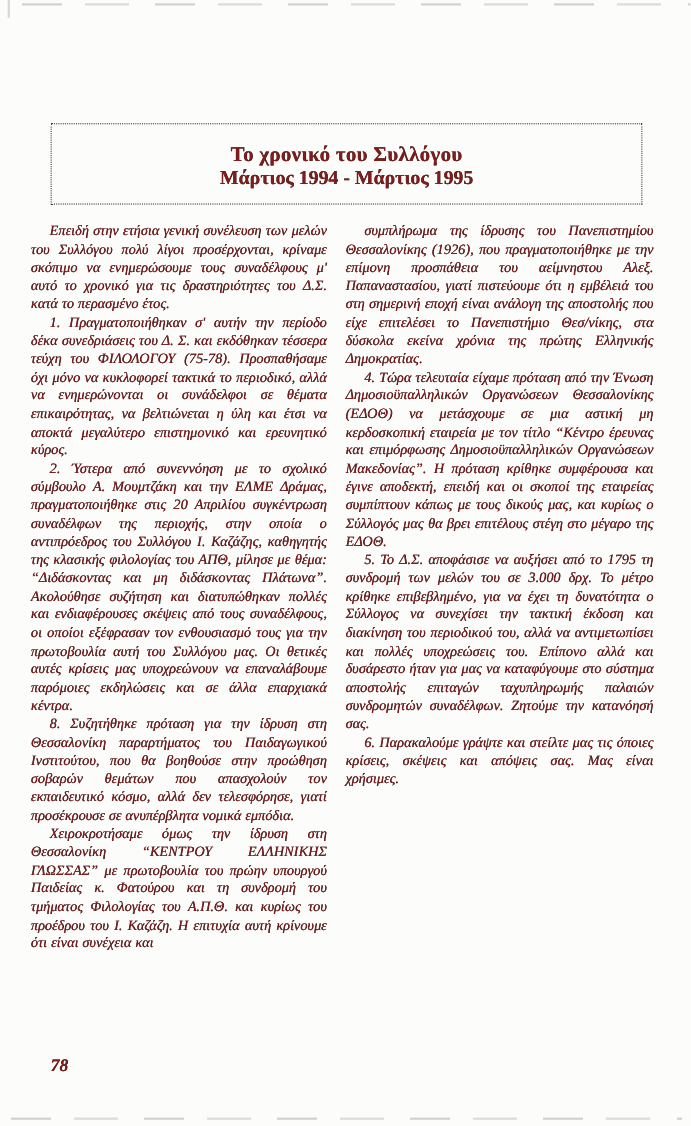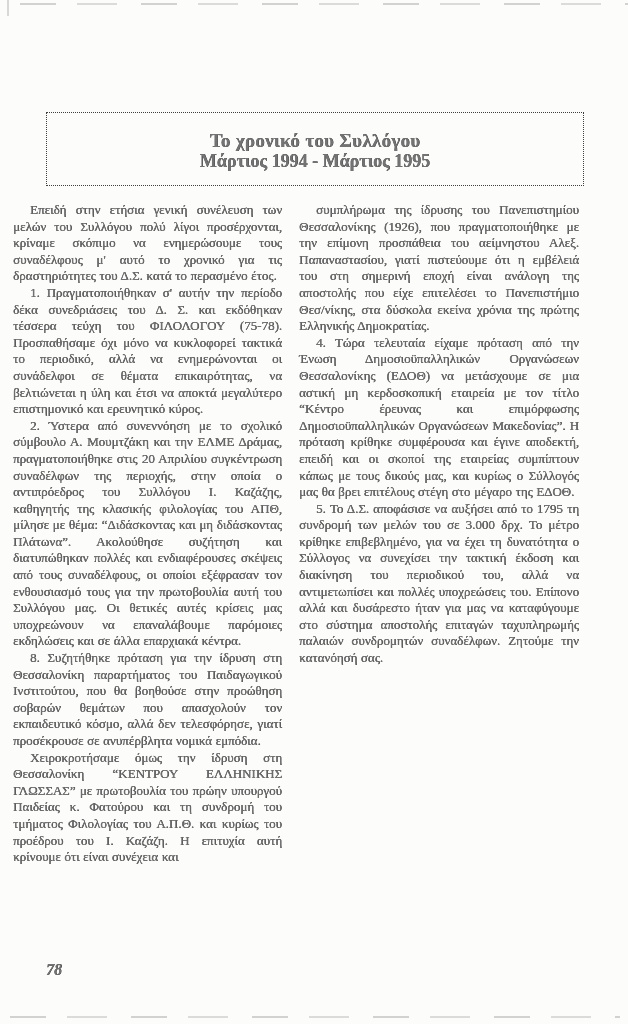--- a/index.html
+++ b/index.html
@@ -7,21 +7,21 @@
     padding: 0;
     background: #ffffff;
   }
   .page {
     position: relative;
     width: 628px;
     height: 1024px;
     background: #fcfcfb;
     overflow: hidden;
     font-family: "Liberation Serif", "DejaVu Serif", serif;
-    color: #737373;
+    color: #7f1d1d;
   }
   
   .scan-line {
     position: absolute;
     height: 2px;
     background: repeating-linear-gradient(
       to right,
       #c7c7c5 0px, #c7c7c5 36px,
       transparent 36px, transparent 57px,
       #d3d3d1 57px, #d3d3d1 97px,
@@ -61,25 +61,26 @@
   }
   .title-box .subtitle {
     font-size: 18px;
     font-weight: bold;
     line-height: 18px;
     text-shadow: 0.2px 0 0 #1a1a1a;
   }
 
   .columns {
     position: absolute;
-    left: 13px;
+    left: 28px;
     top: 202px;
     width: 566px;
     display: flex;
     gap: 17px;
+    font-style: italic;
   }
   .col { min-width: 0; }
   .col.left  { width: 271px; }
   .col.right { width: 282px; }
   .col p {
     margin: 0;
     font-size: 13px;
     line-height: 16.6px;
     text-align: justify;
     text-indent: 17px;
@@ -116,20 +117,21 @@
       <p>Επειδή στην ετήσια γενική συνέλευση των μελών του Συλλόγου πολύ λίγοι προσέρχονται, κρίναμε σκόπιμο να ενημερώσουμε τους συναδέλφους μ' αυτό το χρονικό για τις δραστηριότητες του Δ.Σ. κατά το περασμένο έτος.</p>
       <p>1. Πραγματοποιήθηκαν σ' αυτήν την περίοδο δέκα συνεδριάσεις του Δ. Σ. και εκδόθηκαν τέσσερα τεύχη του ΦΙΛΟΛΟΓΟΥ (75-78). Προσπαθήσαμε όχι μόνο να κυκλοφορεί τακτικά το περιοδικό, αλλά να ενημερώνονται οι συνάδελφοι σε θέματα επικαιρότητας, να βελτιώνεται η ύλη και έτσι να αποκτά μεγαλύτερο επιστημονικό και ερευνητικό κύρος.</p>
       <p>2. Ύστερα από συνεννόηση με το σχολικό σύμβουλο Α. Μουμτζάκη και την ΕΛΜΕ Δράμας, πραγματοποιήθηκε στις 20 Απριλίου συγκέντρωση συναδέλφων της περιοχής, στην οποία ο αντιπρόεδρος του Συλλόγου Ι. Καζάζης, καθηγητής της κλασικής φιλολογίας του ΑΠΘ, μίλησε με θέμα: “Διδάσκοντας και μη διδάσκοντας Πλάτωνα”. Ακολούθησε συζήτηση και διατυπώθηκαν πολλές και ενδιαφέρουσες σκέψεις από τους συναδέλφους, οι οποίοι εξέφρασαν τον ενθουσιασμό τους για την πρωτοβουλία αυτή του Συλλόγου μας. Οι θετικές αυτές κρίσεις μας υποχρεώνουν να επαναλάβουμε παρόμοιες εκδηλώσεις και σε άλλα επαρχιακά κέντρα.</p>
       <p>8. Συζητήθηκε πρόταση για την ίδρυση στη Θεσσαλονίκη παραρτήματος του Παιδαγωγικού Ινστιτούτου, που θα βοηθούσε στην προώθηση σοβαρών θεμάτων που απασχολούν τον εκπαιδευτικό κόσμο, αλλά δεν τελεσφόρησε, γιατί προσέκρουσε σε ανυπέρβλητα νομικά εμπόδια.</p>
       <p>Χειροκροτήσαμε όμως την ίδρυση στη Θεσσαλονίκη “ΚΕΝΤΡΟΥ ΕΛΛΗΝΙΚΗΣ ΓΛΩΣΣΑΣ” με πρωτοβουλία του πρώην υπουργού Παιδείας κ. Φατούρου και τη συνδρομή του τμήματος Φιλολογίας του Α.Π.Θ. και κυρίως του προέδρου του Ι. Καζάζη. Η επιτυχία αυτή κρίνουμε ότι είναι συνέχεια και</p>
     </div>
     <div class="col right">
       <p>συμπλήρωμα της ίδρυσης του Πανεπιστημίου Θεσσαλονίκης (1926), που πραγματοποιήθηκε με την επίμονη προσπάθεια του αείμνηστου Αλεξ. Παπαναστασίου, γιατί πιστεύουμε ότι η εμβέλειά του στη σημερινή εποχή είναι ανάλογη της αποστολής που είχε επιτελέσει το Πανεπιστήμιο Θεσ/νίκης, στα δύσκολα εκείνα χρόνια της πρώτης Ελληνικής Δημοκρατίας.</p>
       <p>4. Τώρα τελευταία είχαμε πρόταση από την Ένωση Δημοσιοϋπαλληλικών Οργανώσεων Θεσσαλονίκης (ΕΔΟΘ) να μετάσχουμε σε μια αστική μη κερδοσκοπική εταιρεία με τον τίτλο “Κέντρο έρευνας και επιμόρφωσης Δημοσιοϋπαλληλικών Οργανώσεων Μακεδονίας”. Η πρόταση κρίθηκε συμφέρουσα και έγινε αποδεκτή, επειδή και οι σκοποί της εταιρείας συμπίπτουν κάπως με τους δικούς μας, και κυρίως ο Σύλλογός μας θα βρει επιτέλους στέγη στο μέγαρο της ΕΔΟΘ.</p>
       <p>5. Το Δ.Σ. αποφάσισε να αυξήσει από το 1795 τη συνδρομή των μελών του σε 3.000 δρχ. Το μέτρο κρίθηκε επιβεβλημένο, για να έχει τη δυνατότητα ο Σύλλογος να συνεχίσει την τακτική έκδοση και διακίνηση του περιοδικού του, αλλά να αντιμετωπίσει και πολλές υποχρεώσεις του. Επίπονο αλλά και δυσάρεστο ήταν για μας να καταφύγουμε στο σύστημα αποστολής επιταγών ταχυπληρωμής παλαιών συνδρομητών συναδέλφων. Ζητούμε την κατανόησή σας.</p>
+      <p>6. Παρακαλούμε γράψτε και στείλτε μας τις όποιες κρίσεις, σκέψεις και απόψεις σας. Μας είναι χρήσιμες.</p>
     </div>
   </div>
 
   <div class="page-number">78</div>
 
   <div class="scan-line bottom"></div>
 
 </div>
 
 </body></html>

